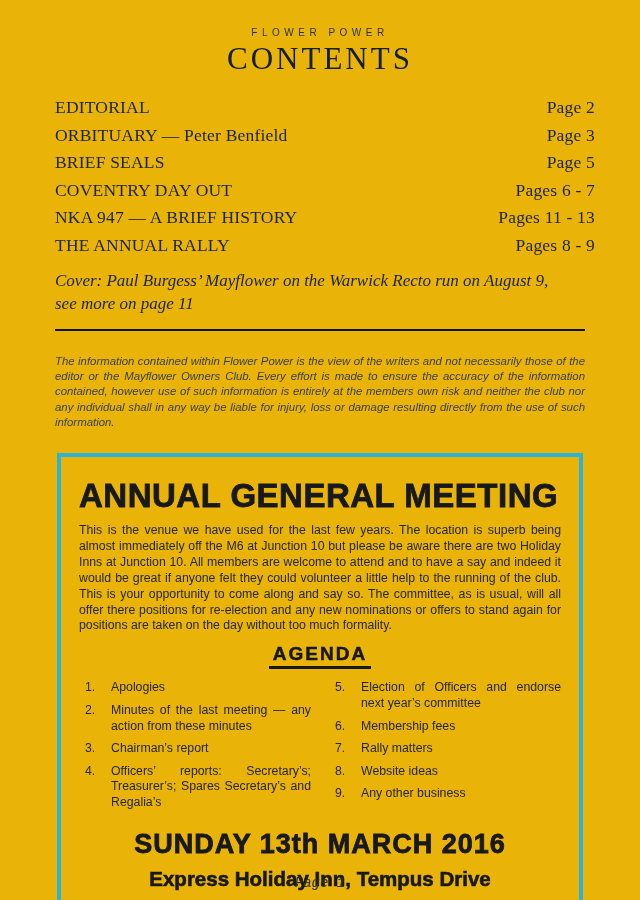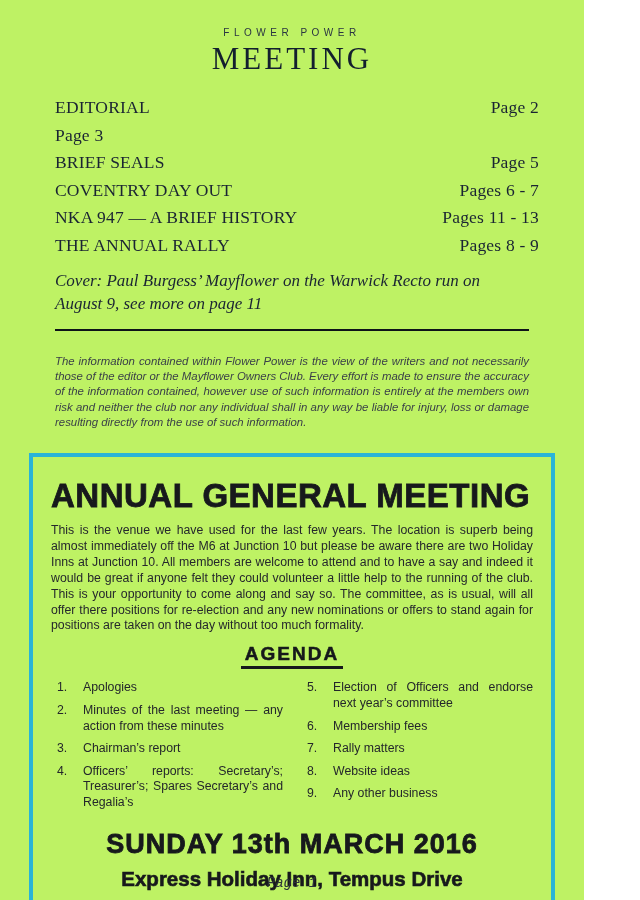--- a/index.html
+++ b/index.html
@@ -1,22 +1,22 @@
 <!DOCTYPE html>
 <html><head>
 <meta charset="utf-8">
 <style>
   * { margin:0; padding:0; box-sizing:border-box; }
   html,body { width:640px; height:900px; }
   body { font-family:"Liberation Sans", sans-serif; }
 
   .page {
     position:relative;
-    width:584px; height:900px;
-    background:#bef264;
+    width:640px; height:900px;
+    background:#eab308;
     overflow:hidden;
     color:#1a2433;
   }
 
   
   .masthead {
     padding-top:27px;
     text-align:center;
     font-family:"Liberation Sans", sans-serif;
     font-size:10px;
@@ -147,30 +147,31 @@
     font-size:14px;
     color:#2c313a;
   }
 </style>
 </head>
 <body>
 
 <div class="page">
 
   <div class="masthead">FLOWER POWER</div>
-  <h1 class="contents-title">MEETING</h1>
+  <h1 class="contents-title">CONTENTS</h1>
 
   <div class="toc">
 
       <div class="toc-row">
         <span class="toc-item-title">EDITORIAL</span>
         <span class="toc-item-pages">Page 2</span>
       </div>
 
       <div class="toc-row">
+        <span class="toc-item-title">ORBITUARY — Peter Benfield</span>
         <span class="toc-item-pages">Page 3</span>
       </div>
 
       <div class="toc-row">
         <span class="toc-item-title">BRIEF SEALS</span>
         <span class="toc-item-pages">Page 5</span>
       </div>
 
       <div class="toc-row">
         <span class="toc-item-title">COVENTRY DAY OUT</span>

